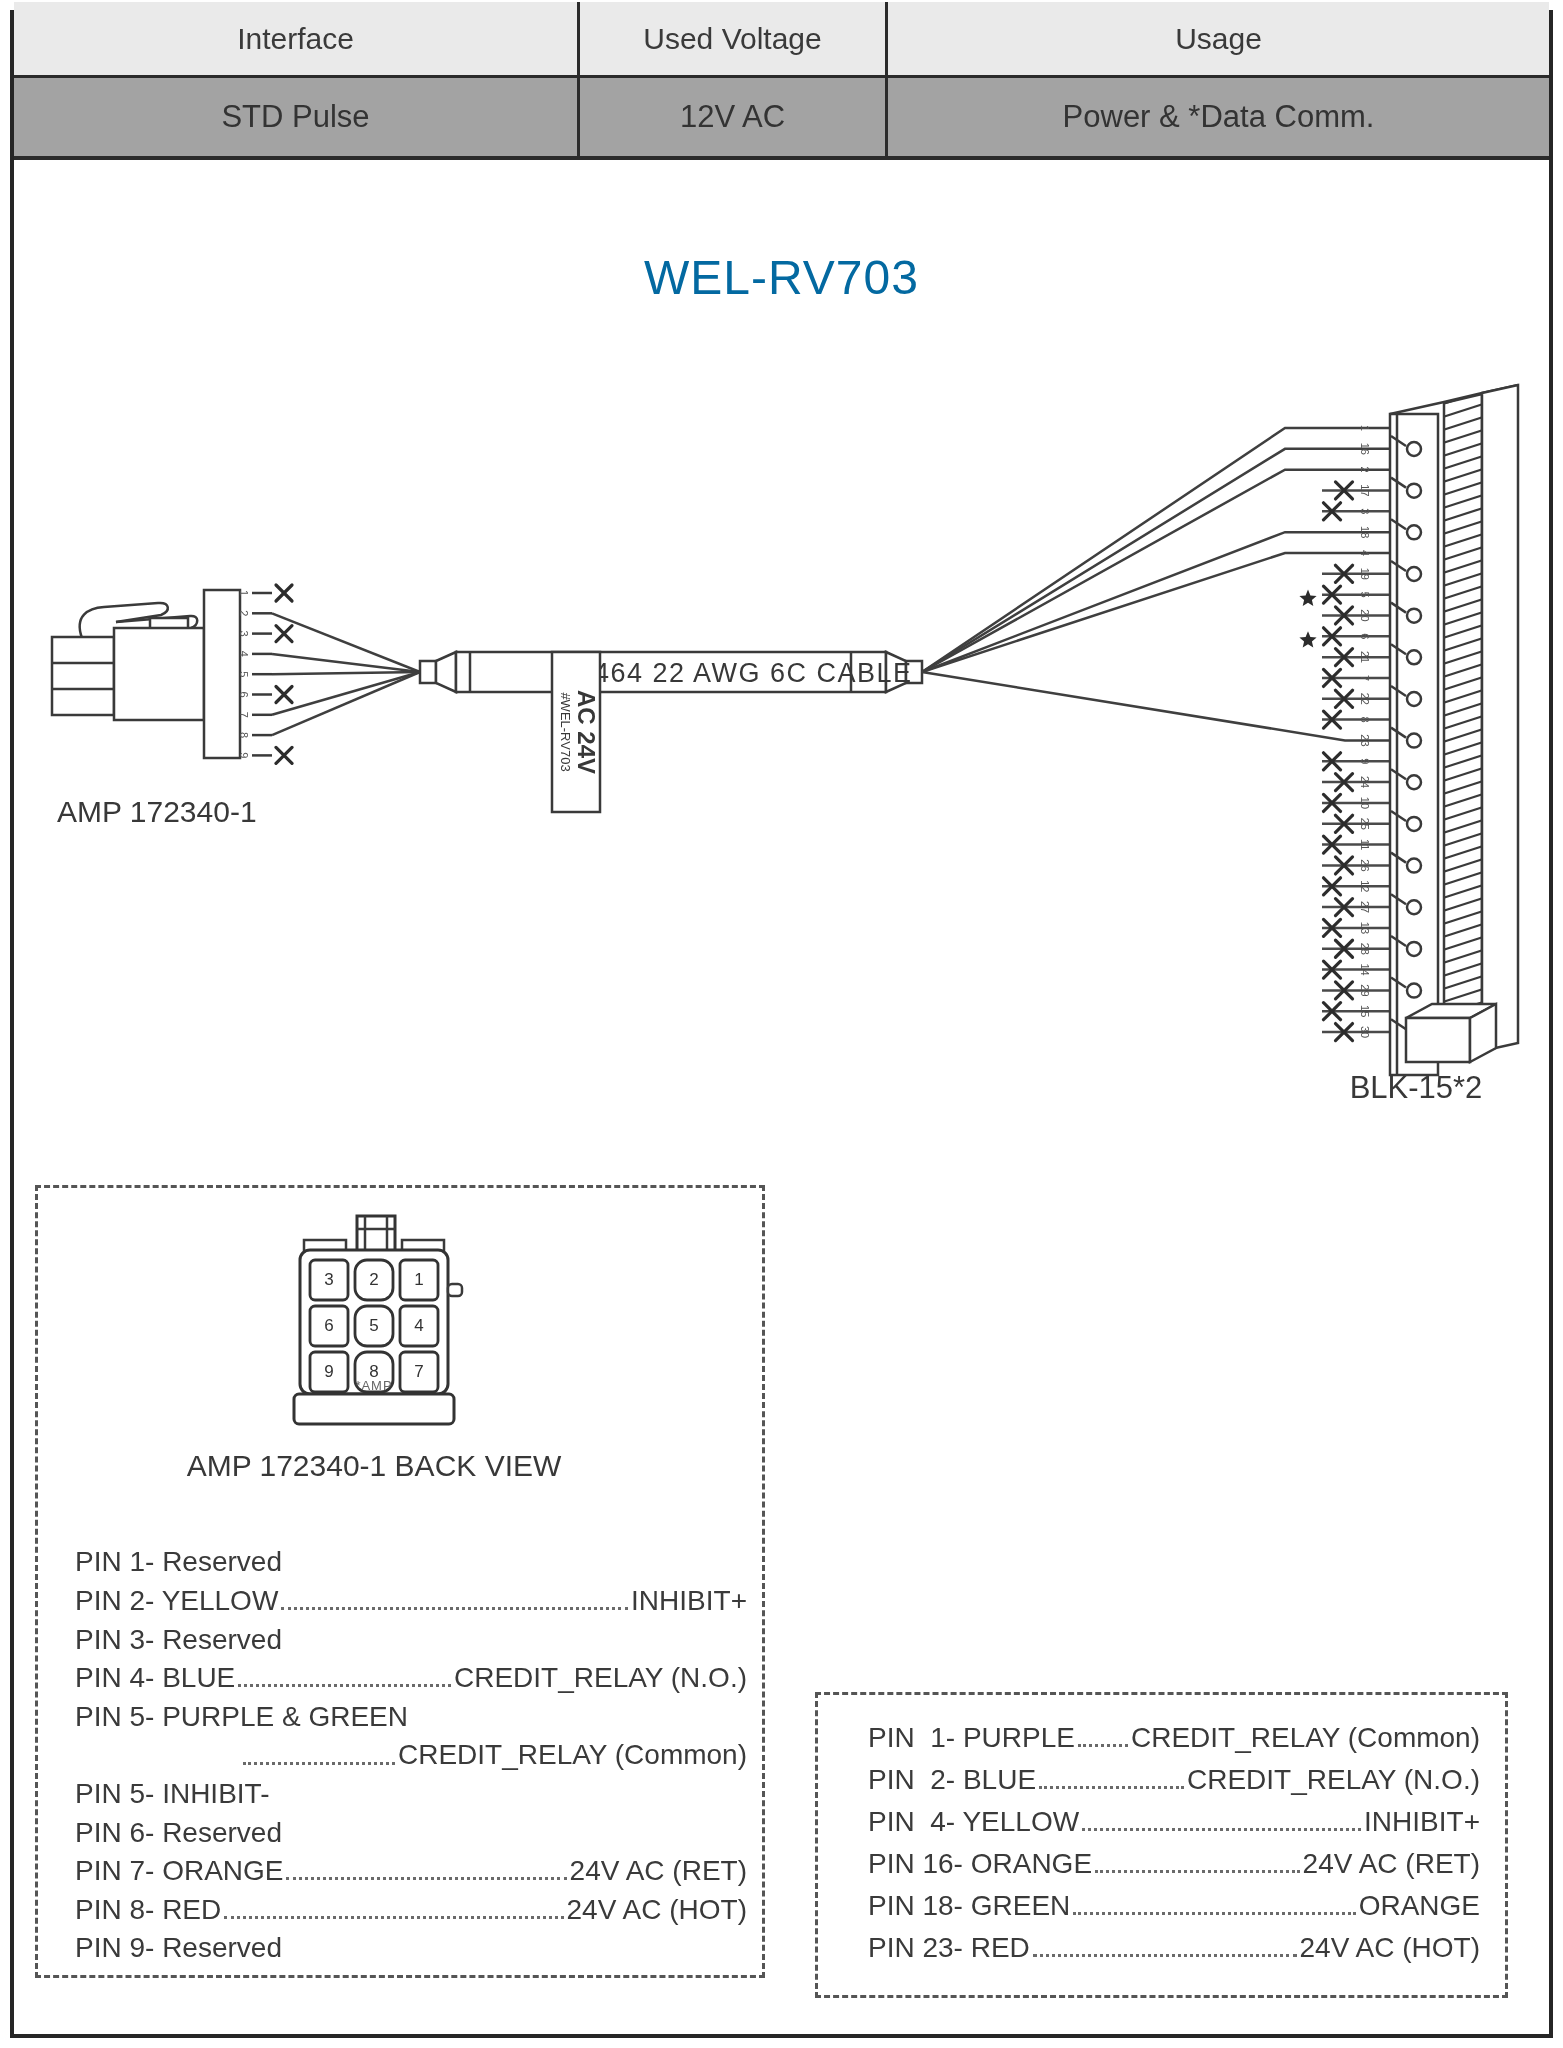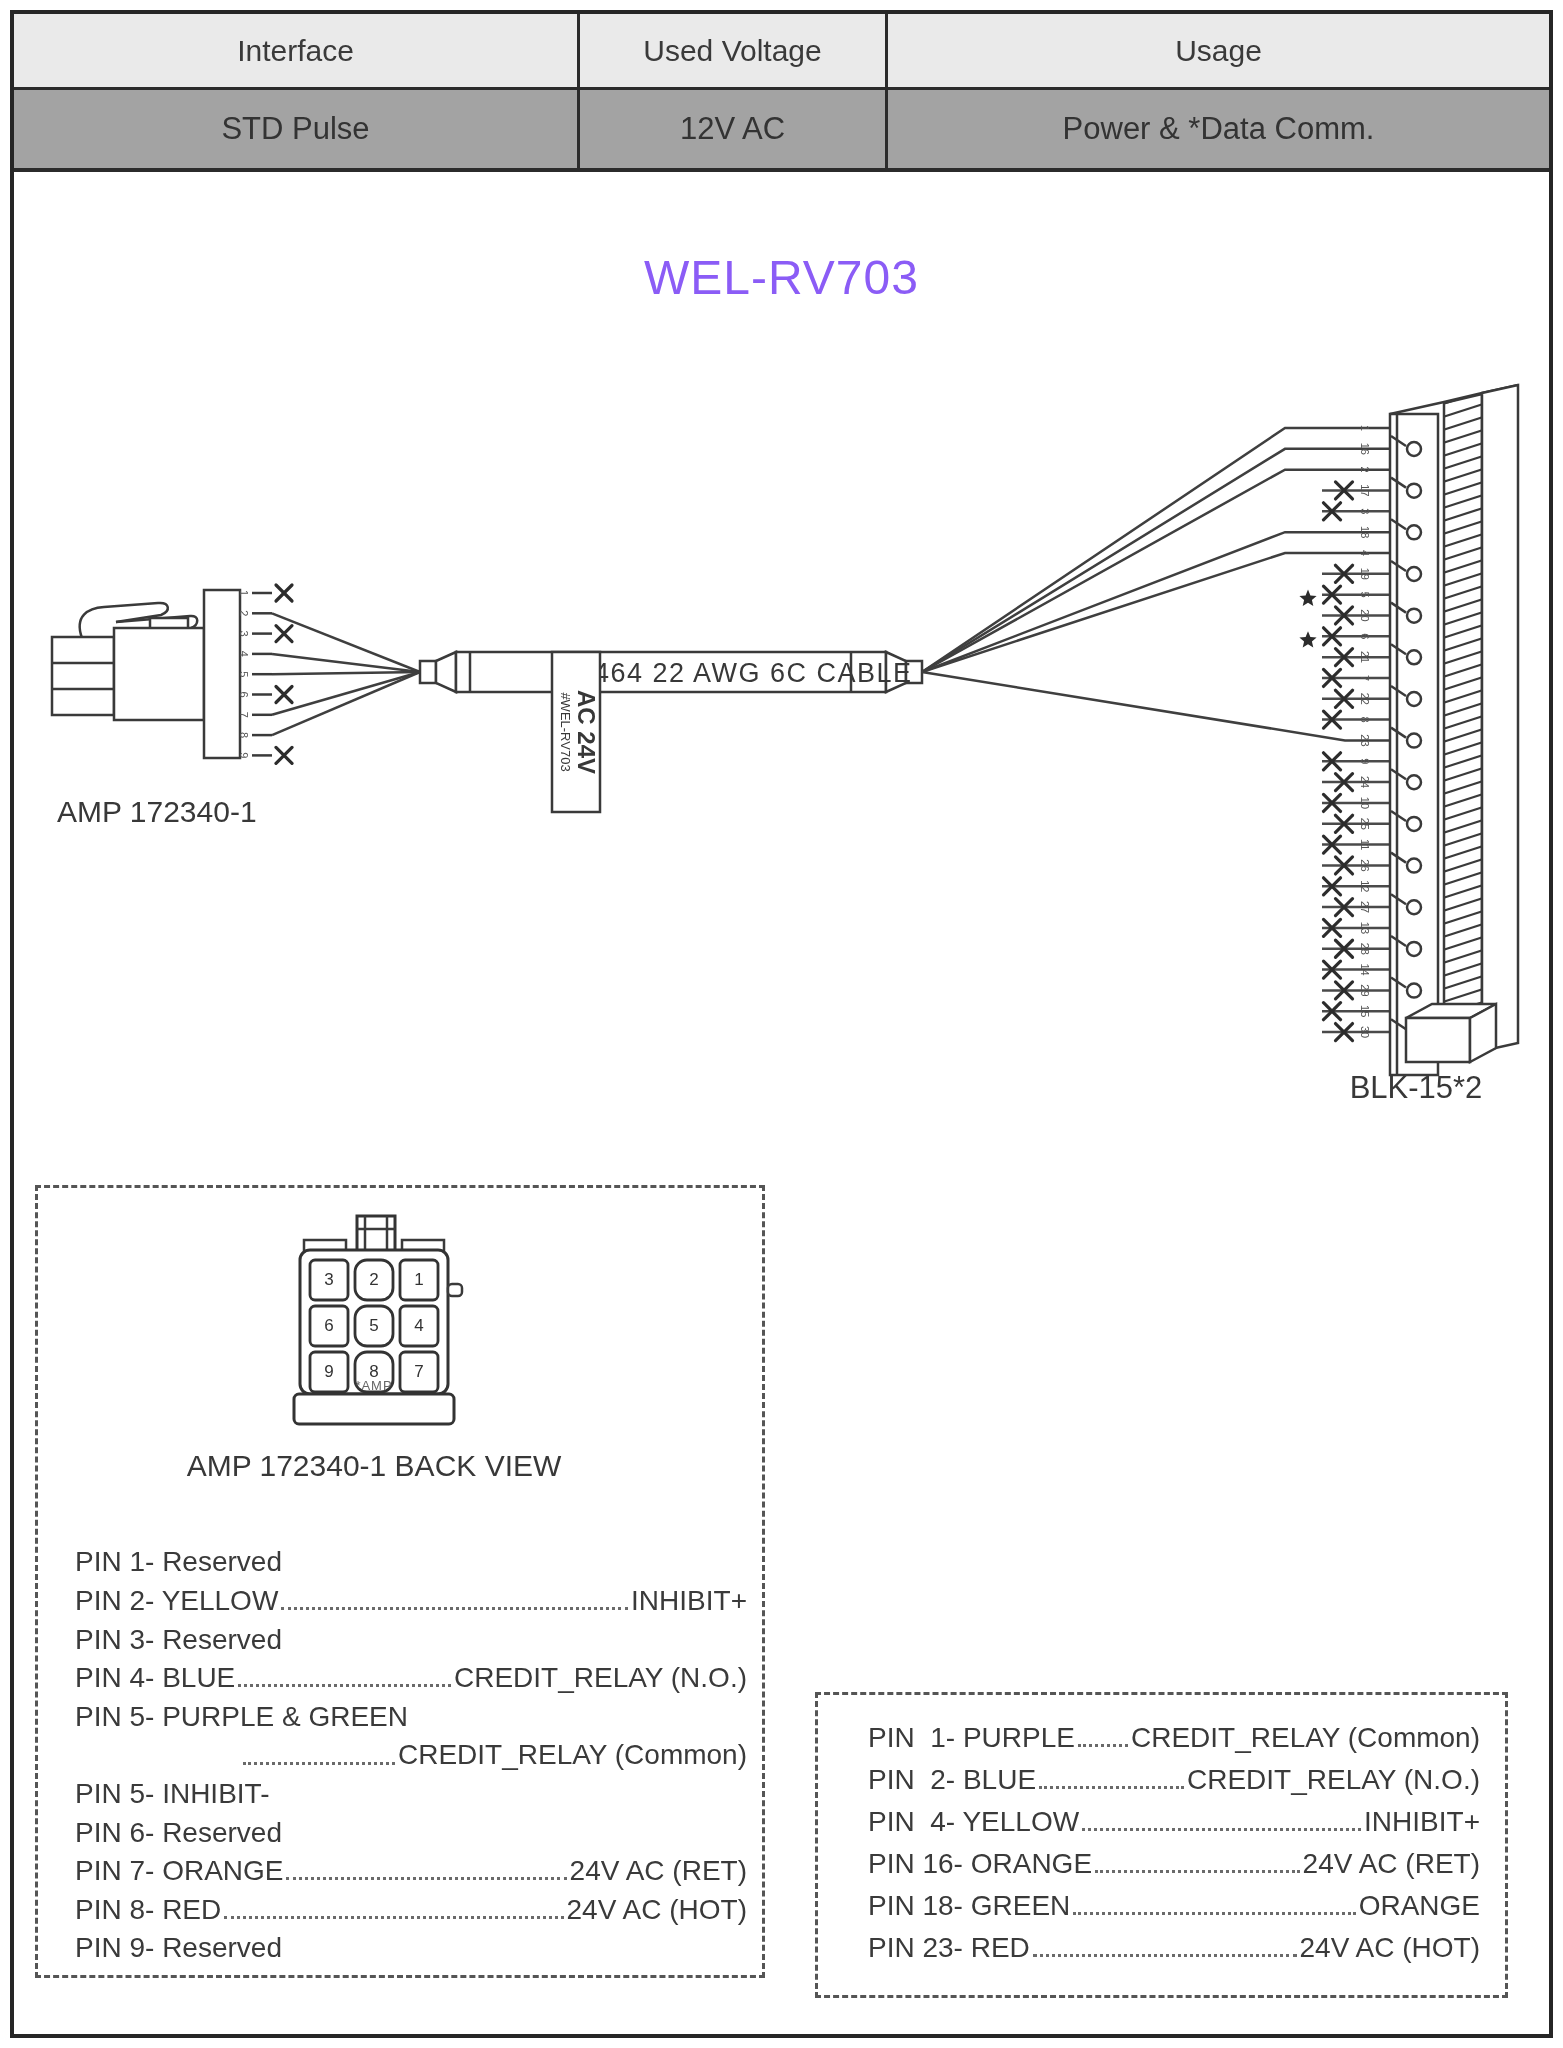--- a/index.html
+++ b/index.html
@@ -1,31 +1,31 @@
 <!DOCTYPE html>
 <html><head>
 <meta charset="utf-8">
 <style>
   html,body{margin:0;padding:0;background:#fff;}
   #page{position:relative;width:1563px;height:2048px;background:#fff;
         font-family:"Liberation Sans",sans-serif;color:#383838;overflow:hidden;}
   #frame{position:absolute;left:10px;top:10px;width:1543px;height:2028px;
          border:4px solid #262626;box-sizing:border-box;}
   
-  #spec-table{position:absolute;left:14px;top:14px;width:1535px;}
+  #spec-table{position:absolute;left:14px;top:2px;width:1535px;}
   .tr{display:flex;}
   .td{box-sizing:border-box;display:flex;align-items:center;justify-content:center;
       border-right:3px solid #2b2b2b;}
   .td.last{border-right:none;}
   .hdr .td{height:76px;background:#eaeaea;border-bottom:3px solid #2b2b2b;
            font-size:30px;color:#3a3a3a;}
   .dat .td{height:82px;background:#a3a3a3;border-bottom:4px solid #2b2b2b;font-size:31px;color:#333;}
   .c1{width:566px;} .c2{width:308px;} .c3{width:661px;}
   #title{position:absolute;left:0;top:250px;width:1563px;text-align:center;
-         font-size:48px;letter-spacing:1px;color:#8b5cf6;}
+         font-size:48px;letter-spacing:1px;color:#0369a1;}
   
   #diagram{position:absolute;left:0;top:0;width:1563px;height:2048px;}
   
   .dashed-box{position:absolute;border:3px dashed #555;box-sizing:border-box;}
   #box-left{left:35px;top:1185px;width:730px;height:793px;}
   #box-right{left:815px;top:1692px;width:693px;height:306px;}
   
   .pin-list{position:absolute;display:flex;flex-direction:column;}
   #left-list{left:75px;top:1540px;width:672px;}
   #right-list{left:868px;top:1712px;width:612px;}

